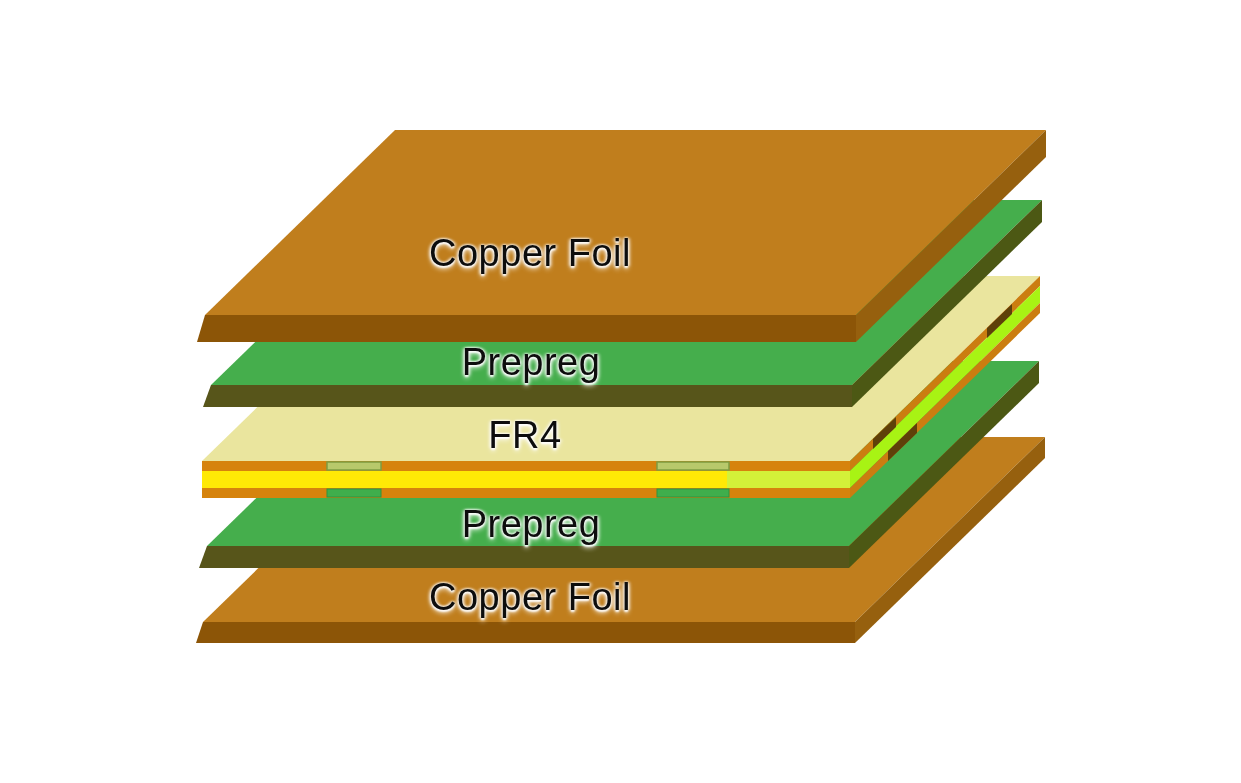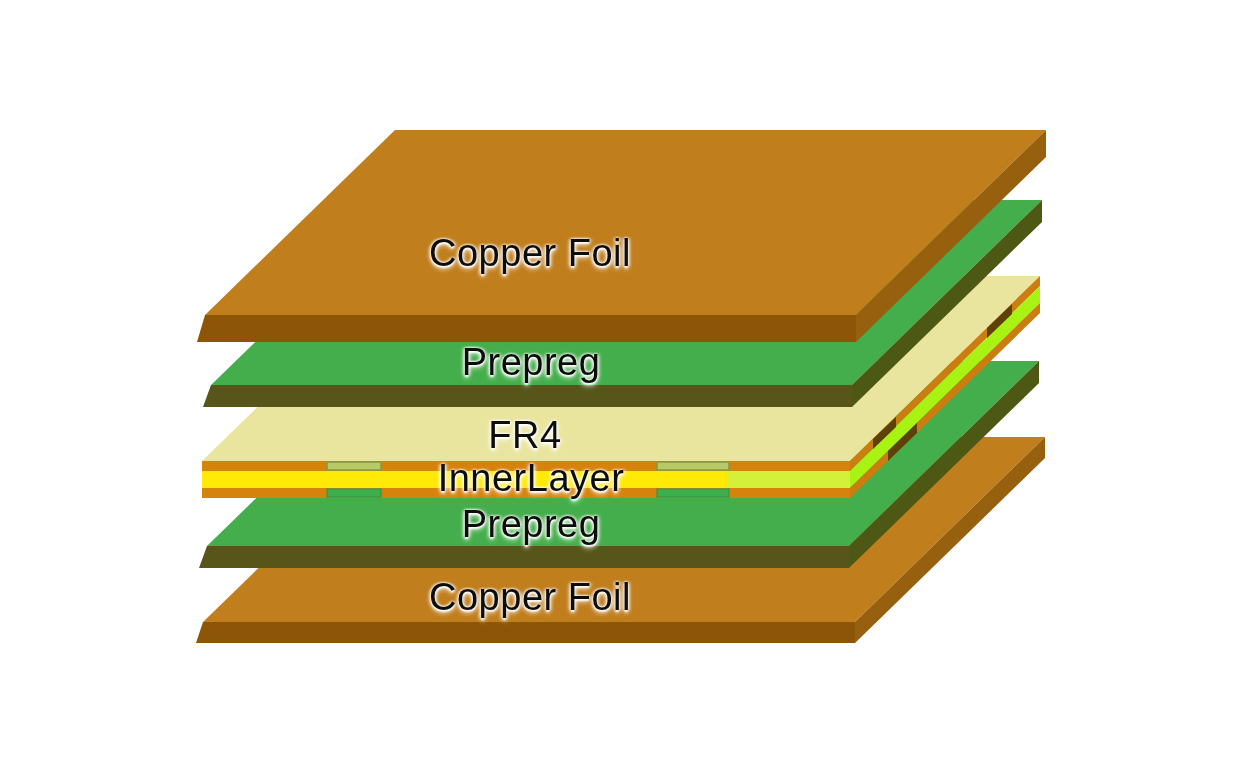--- a/index.html
+++ b/index.html
@@ -98,18 +98,17 @@
       <polygon points="856,315 1046,130 1046,157 856,342" fill="#96600E"></polygon>
     </g>
   </svg>
 
   <div class="layer-label" style="left:530px; top:253px;">Copper Foil</div>
 
   <div class="layer-label" style="left:531px; top:362px;">Prepreg</div>
 
   <div class="layer-label" style="left:525px; top:435px;text-align:right;">FR4</div>
 
-  <div class="layer-label" style="left:531px; top:478px;">InnerLayer</div>
 
   <div class="layer-label" style="left:531px; top:524px;">Prepreg</div>
 
   <div class="layer-label" style="left:530px; top:597px;">Copper Foil</div>
 </div>
 
 </body></html>

